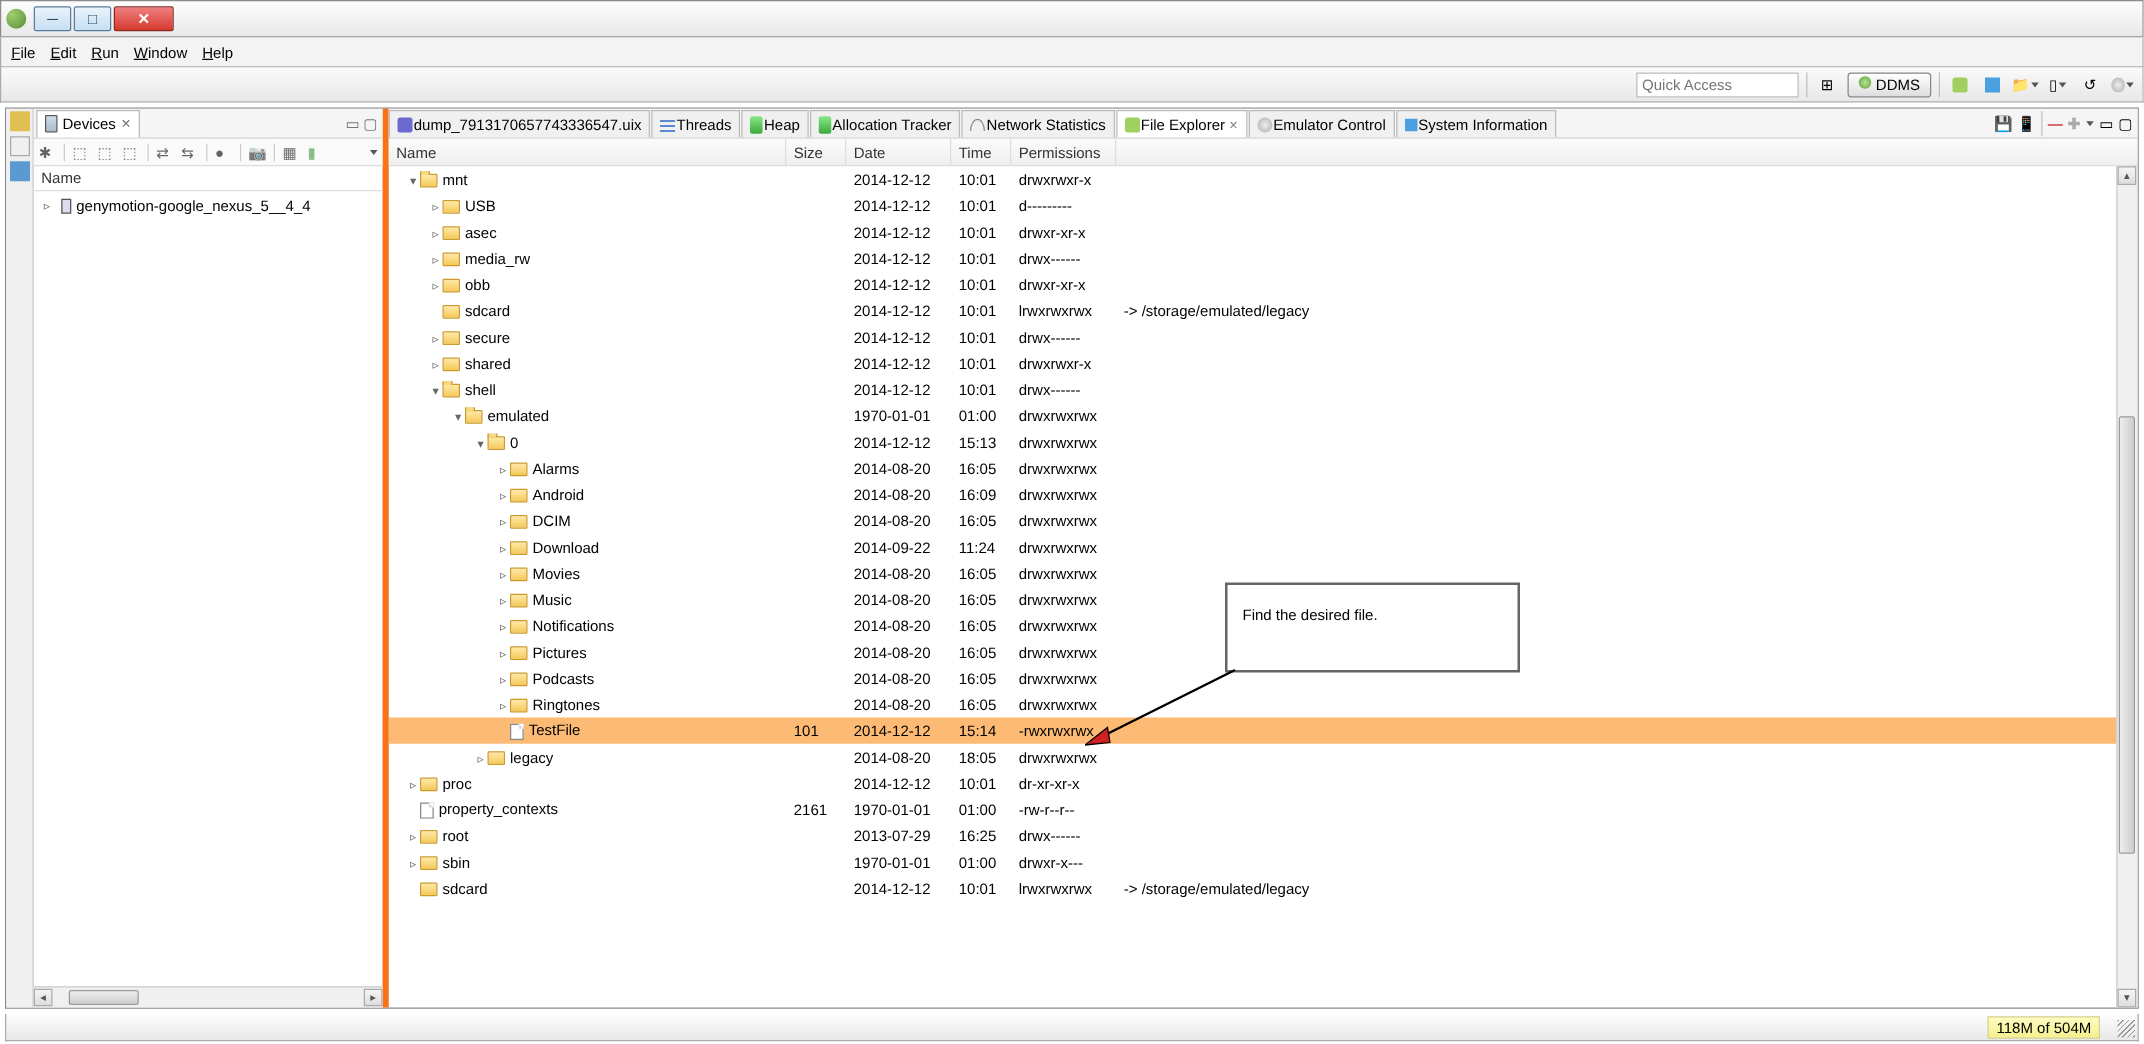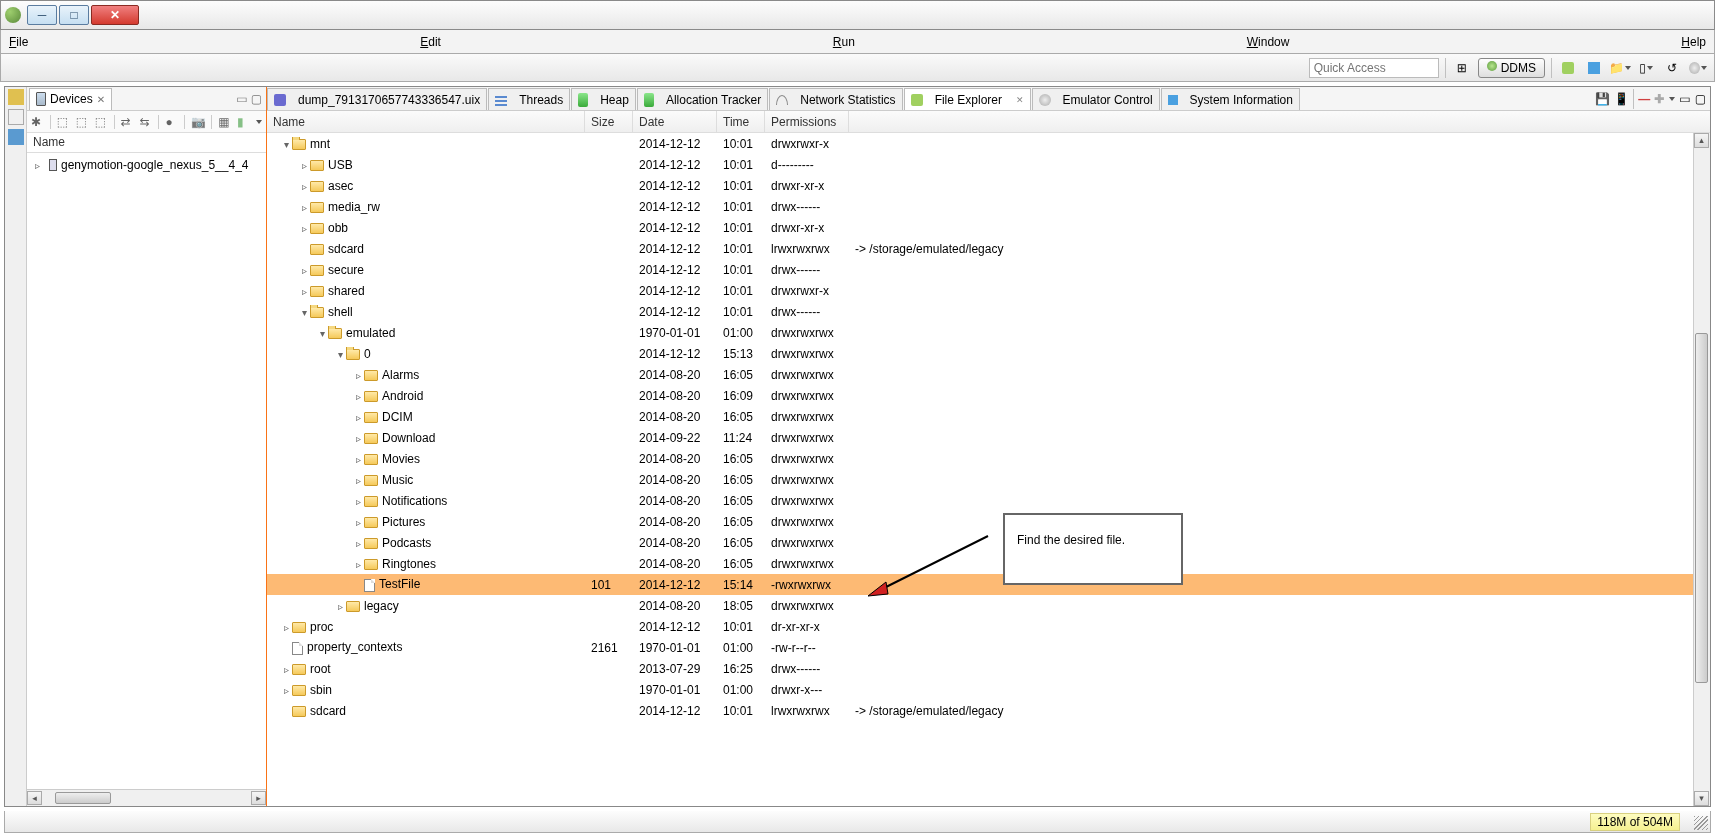--- a/index.html
+++ b/index.html
@@ -5,37 +5,37 @@
 * { box-sizing: border-box; margin: 0; padding: 0; font-family: "Segoe UI", Tahoma, sans-serif; font-size: 12px; }
 body { background: #fff; width: 1715px; height: 835px; overflow: hidden; position: relative; }
 
 .titlebar { height: 30px; background: linear-gradient(#fdfdfd, #e8e8e8); border: 1px solid #8a8a8a; display: flex; align-items: center; padding: 0 4px; }
 .titlebar .app-icon { width: 16px; height: 16px; background: radial-gradient(circle at 30% 30%, #9fcf6f, #5a8a3a); border-radius: 50%; margin-right: 6px; }
 .titlebar .title { flex: 1; color: #333; }
 .titlebar .win-btns { display: flex; gap: 2px; }
 .titlebar .wb { width: 30px; height: 20px; border: 1px solid #5a7ca0; background: linear-gradient(#e9f3fb,#c6dff2); display: flex; align-items: center; justify-content: center; font-weight: bold; color: #2a4a6a; border-radius: 2px; }
 .titlebar .wb.close { width: 48px; background: linear-gradient(#f08080,#d43a2f); border-color: #8a2a22; color: #fff; }
 
-.menubar { height: 24px; border: 1px solid #aaa; border-top: none; background: #f3f3f3; display: flex; align-items: center; padding: 0 8px; gap: 12px; justify-content: space-between; }
+.menubar { height: 24px; border: 1px solid #aaa; border-top: none; background: #f3f3f3; display: flex; align-items: center; padding: 0 8px; gap: 12px; }
 .menubar span { text-decoration: underline; text-decoration-color: transparent; }
 .menubar span::first-letter { text-decoration: underline; }
 
 .toolbar-row { height: 28px; border: 1px solid #aaa; border-top: none; background: linear-gradient(#fafafa,#e8e8e8); display: flex; align-items: center; justify-content: flex-end; padding: 0 6px; gap: 6px; }
 .toolbar-row input { width: 130px; height: 20px; border: 1px solid #bbb; padding: 0 4px; background: #fff; color: #888; }
 .sep { width: 1px; height: 20px; background: #c0c0c0; }
 .tb-btn { width: 20px; height: 20px; display: inline-flex; align-items: center; justify-content: center; border: 1px solid transparent; }
 .ddms { border: 1px solid #888; border-radius: 3px; background: linear-gradient(#fefefe,#dedede); padding: 2px 8px; display: inline-flex; gap: 4px; }
 .ddms .dot { width: 10px; height: 10px; background: radial-gradient(#b8e68f,#5a9a3a); border-radius: 50%; }
 .arrow-down { width: 0; height: 0; border-left: 3px solid transparent; border-right: 3px solid transparent; border-top: 4px solid #555; display: inline-block; margin-left: 1px; }
 
 .workspace { position: absolute; top: 82px; left: 0; right: 0; bottom: 24px; border: 1px solid #888; background: #fff; margin: 4px; display: flex; }
 .left-strip { width: 22px; background: #f0f0f0; border-right: 1px solid #ccc; display: flex; flex-direction: column; align-items: center; padding-top: 2px; gap: 4px; }
 .left-strip .ico { width: 16px; height: 16px; }
 
-.devices-panel { width: 240px; border-right: 1px solid #f97316; display: flex; flex-direction: column; position: relative; }
+.devices-panel { width: 284px; border-right: 5px solid #f97316; display: flex; flex-direction: column; position: relative; }
 .panel-tab-row { height: 24px; display: flex; align-items: center; border-bottom: 1px solid #ccc; background: #f5f5f5; }
 .panel-tab { display: flex; align-items: center; gap: 4px; padding: 0 6px; height: 22px; background: #fff; border: 1px solid #bbb; border-bottom: none; margin-left: 2px; }
 .panel-tab .phone-ico { width: 10px; height: 14px; border: 1px solid #555; border-radius: 1px; background: linear-gradient(#cde,#abc); }
 .panel-tab .xx { color: #777; font-size: 10px; }
 .panel-ctrl { margin-left: auto; margin-right: 4px; display: flex; gap: 3px; color: #777; font-size: 10px; }
 
 .panel-toolbar { height: 22px; border-bottom: 1px solid #ddd; display: flex; align-items: center; padding: 0 4px; gap: 6px; background: #fafafa; }
 .panel-toolbar .ti { width: 14px; height: 14px; opacity: 0.6; }
 .panel-toolbar .divv { width: 1px; height: 14px; background: #ccc; }
 
@@ -45,21 +45,21 @@
 .expander { width: 10px; color: #666; font-size: 10px; }
 .phone-mini { width: 8px; height: 12px; border: 1px solid #555; background: #dde; }
 .hscroll { height: 17px; border-top: 1px solid #ccc; background: #f0f0f0; position: relative; }
 .hscroll .thumb { position: absolute; left: 28px; top: 2px; width: 56px; height: 12px; background: linear-gradient(#eee,#ccc); border: 1px solid #999; border-radius: 2px; }
 .hscroll .arr { position: absolute; top: 1px; width: 15px; height: 14px; background: linear-gradient(#f5f5f5,#ddd); border: 1px solid #aaa; text-align: center; font-size: 9px; line-height: 13px; color: #555; }
 .hscroll .arr.l { left: 0; }
 .hscroll .arr.r { right: 0; }
 
 .right-area { flex: 1; display: flex; flex-direction: column; position: relative; }
 .view-tabs { height: 24px; border-bottom: 1px solid #ccc; background: #f5f5f5; display: flex; align-items: flex-end; overflow: hidden; }
-.vtab { display: flex; align-items: center; gap: 12px; padding: 2px 6px; height: 22px; border: 1px solid #bbb; border-bottom: none; background: #f0f0f0; margin-right: 1px; white-space: nowrap; }
+.vtab { display: flex; align-items: center; gap: 1px; padding: 2px 6px; height: 22px; border: 1px solid #bbb; border-bottom: none; background: #f0f0f0; margin-right: 1px; white-space: nowrap; }
 .vtab.active { background: #fff; }
 .vtab .xx { color: #888; font-size: 9px; margin-left: 2px; }
 .view-toolbar { position: absolute; right: 4px; top: 2px; display: flex; gap: 4px; align-items: center; }
 
 .table-head { height: 22px; border-bottom: 1px solid #ddd; display: flex; align-items: center; background: linear-gradient(#fbfbfb,#efefef); }
 .th { padding: 0 6px; border-right: 1px solid #ddd; height: 100%; display: flex; align-items: center; color: #333; }
 .table-body { flex: 1; overflow: auto; position: relative; }
 .frow { height: 21px; display: flex; align-items: center; white-space: nowrap; }
 .frow.sel { background: #fdba74; }
 .cell { padding: 0 6px; overflow: hidden; text-overflow: ellipsis; }
@@ -80,21 +80,21 @@
 .vscroll { position: absolute; right: 0; top: 46px; bottom: 0; width: 17px; background: #f0f0f0; border-left: 1px solid #ccc; }
 .vscroll .varr { width: 15px; height: 15px; background: linear-gradient(#f5f5f5,#ddd); border: 1px solid #aaa; position: absolute; left: 0; text-align:center; font-size:9px; line-height:13px; color:#555;}
 .vscroll .varr.t { top: 0; }
 .vscroll .varr.b { bottom: 0; }
 .vscroll .vthumb { position: absolute; left: 1px; width: 13px; top: 200px; height: 350px; background: linear-gradient(90deg,#eee,#ccc); border: 1px solid #999; border-radius: 2px; }
 
 .statusbar { position: absolute; bottom: 0; left: 0; right: 0; height: 22px; border: 1px solid #aaa; border-top: none; background: linear-gradient(#fdfdfd,#e8e8e8); display: flex; align-items: center; justify-content: flex-end; padding: 0 30px 0 8px; margin: 13px 4px 2px; }
 .statusbar .mem { background: linear-gradient(#fefcc0,#f5f090); border: 1px solid #d8d080; padding: 1px 6px; }
 .statusbar .grip { position:absolute; right:2px; bottom:2px; width:14px; height:14px; background: repeating-linear-gradient(135deg,#999 0,#999 1px,transparent 1px,transparent 3px);}
 
-.annotation-box { position: absolute; left: 1003px; top: 466px; width: 180px; height: 72px; border: 2px solid #666; background: #fff; padding: 8px 12px; font-family: Arial; font-size: 21px; line-height: 1.3; margin-top: 47px; }
+.annotation-box { position: absolute; left: 980px; top: 466px; width: 236px; height: 72px; border: 2px solid #666; background: #fff; padding: 8px 12px; font-family: Arial; font-size: 21px; line-height: 1.3; }
 .annotation-arrow { position: absolute; left: 868px; top: 532px; width: 130px; height: 68px; pointer-events: none; }
 
 .green-cyl{width:10px;height:14px;background:linear-gradient(#8ae68a,#3aaa3a);border-radius:2px;display:inline-block}
 .blue-sq{width:12px;height:12px;background:#4aa0e0;display:inline-block}
 .red-minus{color:#d04040;font-weight:bold}
 .grey-plus{color:#aaa;font-weight:bold}
 .android-ico{width:12px;height:12px;background:#a0d060;display:inline-block;border-radius:2px}
 .wifi-ico{width:12px;height:10px;display:inline-block;border:1px solid #888;border-radius:50% 50% 0 0/100% 100% 0 0;border-bottom:none}
 .dump-ico{width:12px;height:12px;display:inline-block;background:#6a6ad0;border-radius:2px}
 .threads-ico{width:12px;height:12px;display:inline-block;background:repeating-linear-gradient(0deg,#5a8ad0 0 2px,transparent 2px 4px)}

